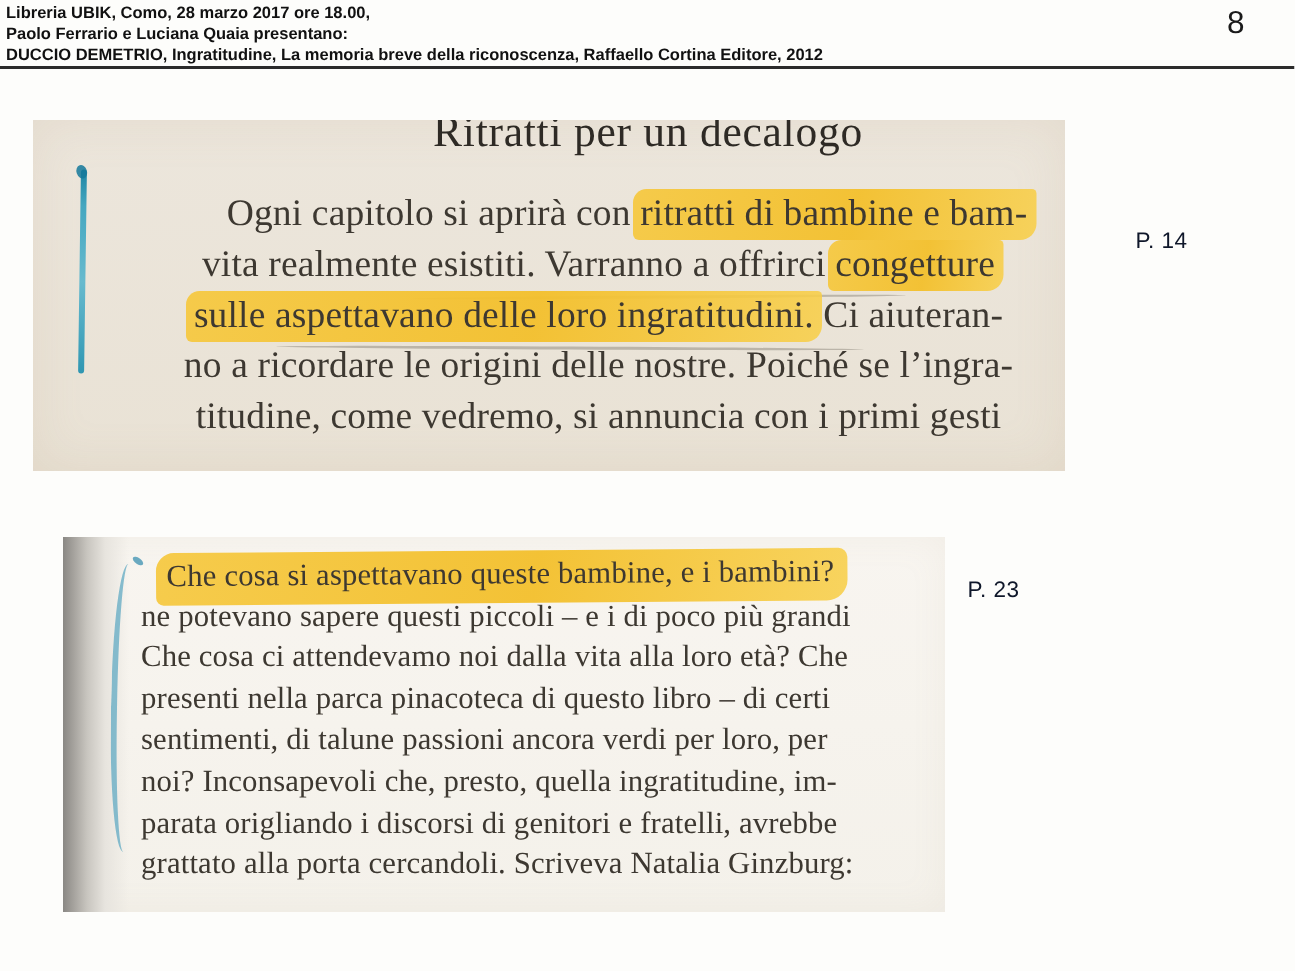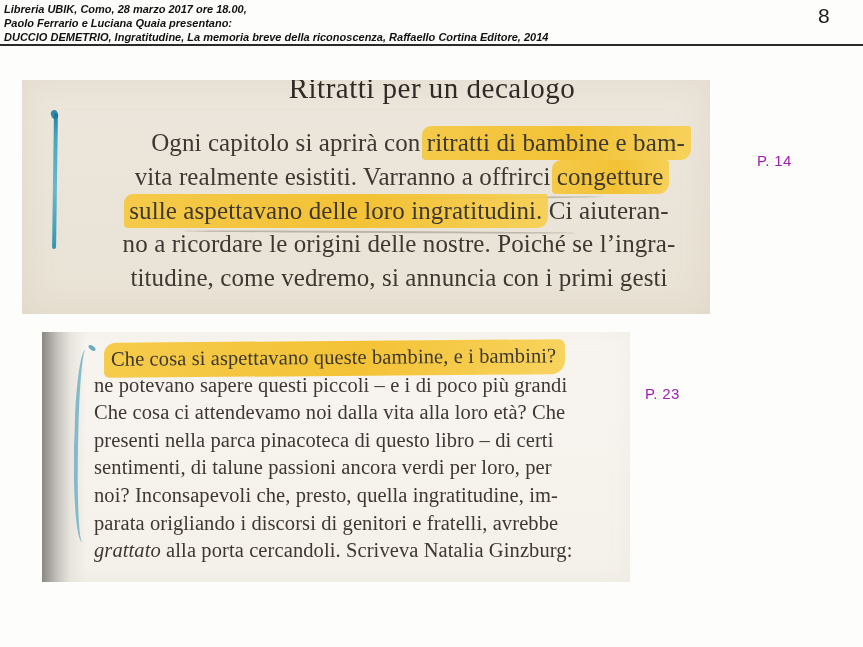--- a/index.html
+++ b/index.html
@@ -9,21 +9,21 @@
     width:863px; height:647px;
     background:#fdfdfb;
     font-family:"Liberation Sans", sans-serif;
     overflow:hidden;
   }
 
   
   .header { position:absolute; left:4px; top:2px; width:820px; }
   .header-line {
     font-size:11px; font-weight:bold; color:#111;
-    line-height:14px; letter-spacing:0px; white-space:nowrap;font-style:italic;
+    line-height:14px; letter-spacing:0px; white-space:nowrap;
   }
   .page-number {
     position:absolute; left:818px; top:4px;
     font-size:21px; color:#1a1a1a; font-weight:normal;
   }
   .header-rule {
     position:absolute; left:0; top:44px; width:863px; height:2px;
     background:#2b2b2b;
   }
 
@@ -32,21 +32,21 @@
     position:absolute; overflow:hidden;
     font-family:"Liberation Serif","DejaVu Serif",serif;
     color:#3d3831;
   }
   .scan1 {
     left:22px; top:80px; width:688px; height:234px;
     background:linear-gradient(180deg,#ece6dc,#e9e2d5);
     box-shadow:inset 0 0 34px rgba(175,150,115,.14);
   }
   .scan2 {
-    left:42px; top:332px; width:588px; height:250px;
+    left:42px; top:358px; width:588px; height:250px;
     background:linear-gradient(180deg,#f8f5f0,#f4f1ea);
     box-shadow:inset 0 0 24px rgba(160,150,130,.08);
   }
 
   .excerpt-title {
     position:absolute; top:-7px; left:66px; width:100%;
     text-align:center; font-size:29px; color:#2e2a25;
     letter-spacing:.5px; line-height:30px; white-space:nowrap;
   }
 
@@ -66,21 +66,21 @@
 
   .hl {
     background:linear-gradient(100deg, rgba(246,200,62,.92), rgba(243,192,46,.96) 55%, rgba(248,207,74,.88));
     border-radius:9px 3px 11px 4px;
     padding:3px 6px 4px 5px; margin:-3px -6px -4px -5px;
   }
   .hl-tilt { display:inline-block; transform:rotate(-.45deg);
     padding:3px 9px 4px 7px; margin:-3px -9px -4px -7px;
     border-radius:12px 6px 14px 5px;
   }
-  .it { font-style:italic; }
+  .it { }
 
   
   .pen-vertical {
     position:absolute; left:31px; top:33px; width:4px; height:224px; height:136px;
     border-radius:3px;
     background:linear-gradient(to bottom,#1d84a3,#45a7c0 18%,#67bace 55%,#3c9fb9 90%,#2f96b1);
     transform:rotate(.8deg);
   }
   .pen-vertical-tip {
     position:absolute; left:29px; top:30px; width:7px; height:9px;
@@ -104,33 +104,33 @@
     border-left:4px solid rgba(96,170,195,.75);
     border-radius:55% 0 0 55% / 48% 0 0 48%;
     transform:rotate(1deg);
   }
   .pen-curve-tip {
     position:absolute; left:46px; top:14px; width:8px; height:4px;
     border-radius:50%; background:rgba(70,150,180,.8); transform:rotate(35deg);
   }
 
   .page-ref {
-    position:absolute; font-size:15px; color:#a21caf;
+    position:absolute; font-size:15px; color:#0f172a;
     font-family:"Liberation Sans",sans-serif; letter-spacing:.3px;
   }
   .ref1 { left:757px; top:152px; }
   .ref2 { left:645px; top:385px; }
 </style>
 </head>
 <body>
 
 <div class="header">
   <div class="header-line">Libreria UBIK,  Como, 28 marzo 2017 ore 18.00,</div>
   <div class="header-line">Paolo Ferrario e Luciana Quaia presentano:</div>
-  <div class="header-line">DUCCIO DEMETRIO,  Ingratitudine,  La memoria breve della riconoscenza, Raffaello  Cortina Editore,  2014</div>
+  <div class="header-line">DUCCIO DEMETRIO,  Ingratitudine,  La memoria breve della riconoscenza, Raffaello  Cortina Editore,  2012</div>
 </div>
 <div class="page-number">8</div>
 <div class="header-rule"></div>
 
 <div class="scan scan1">
   <div class="excerpt-title">Ritratti per un decalogo</div>
   <div class="pen-vertical"></div>
   <div class="pen-vertical-tip"></div>
   <div class="pencil-underline pu1"></div>
   <div class="pencil-underline pu2"></div>

